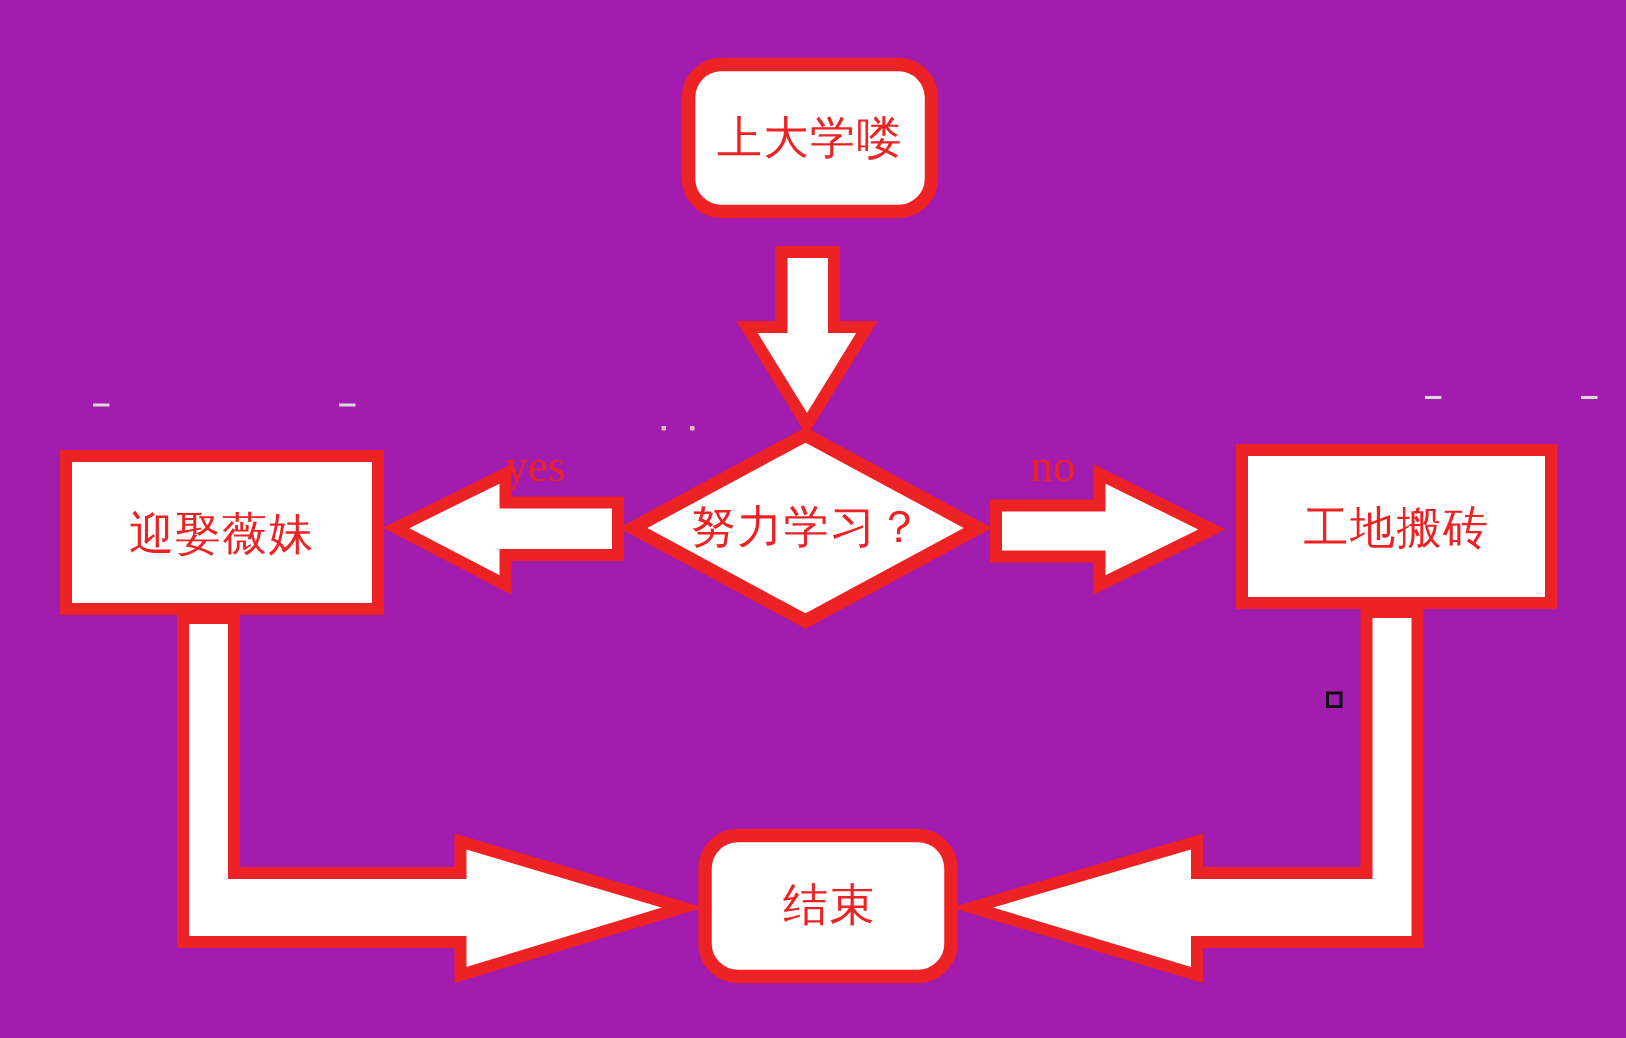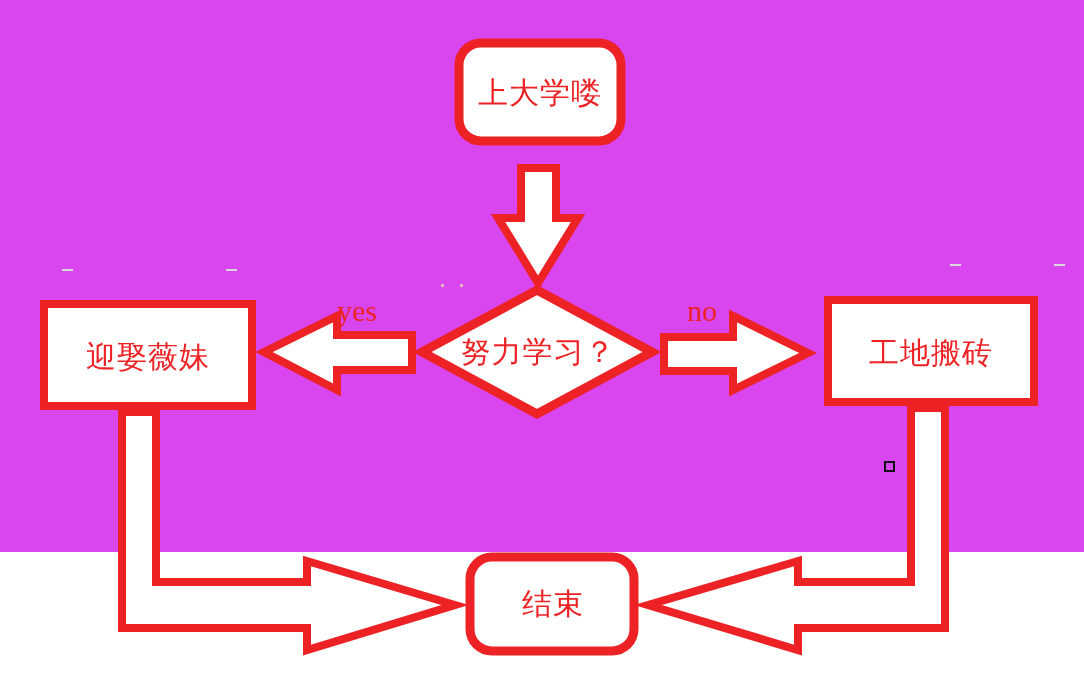--- a/index.html
+++ b/index.html
@@ -9,22 +9,22 @@
   }
   body {
     width: 1084px;
     height: 692px;
     overflow: hidden;
     font-family: "Liberation Serif", serif;
   }
   #canvas {
     position: relative;
     width: 1084px;
-    height: 552px;
-    background: #d946ef;
+    height: 692px;
+    background: #a21caf;
   }
   #flow-svg {
     position: absolute;
     top: 0;
     left: 0;
     width: 1084px;
     height: 692px;
   }
   .node-shape {
     fill: #ffffff;

